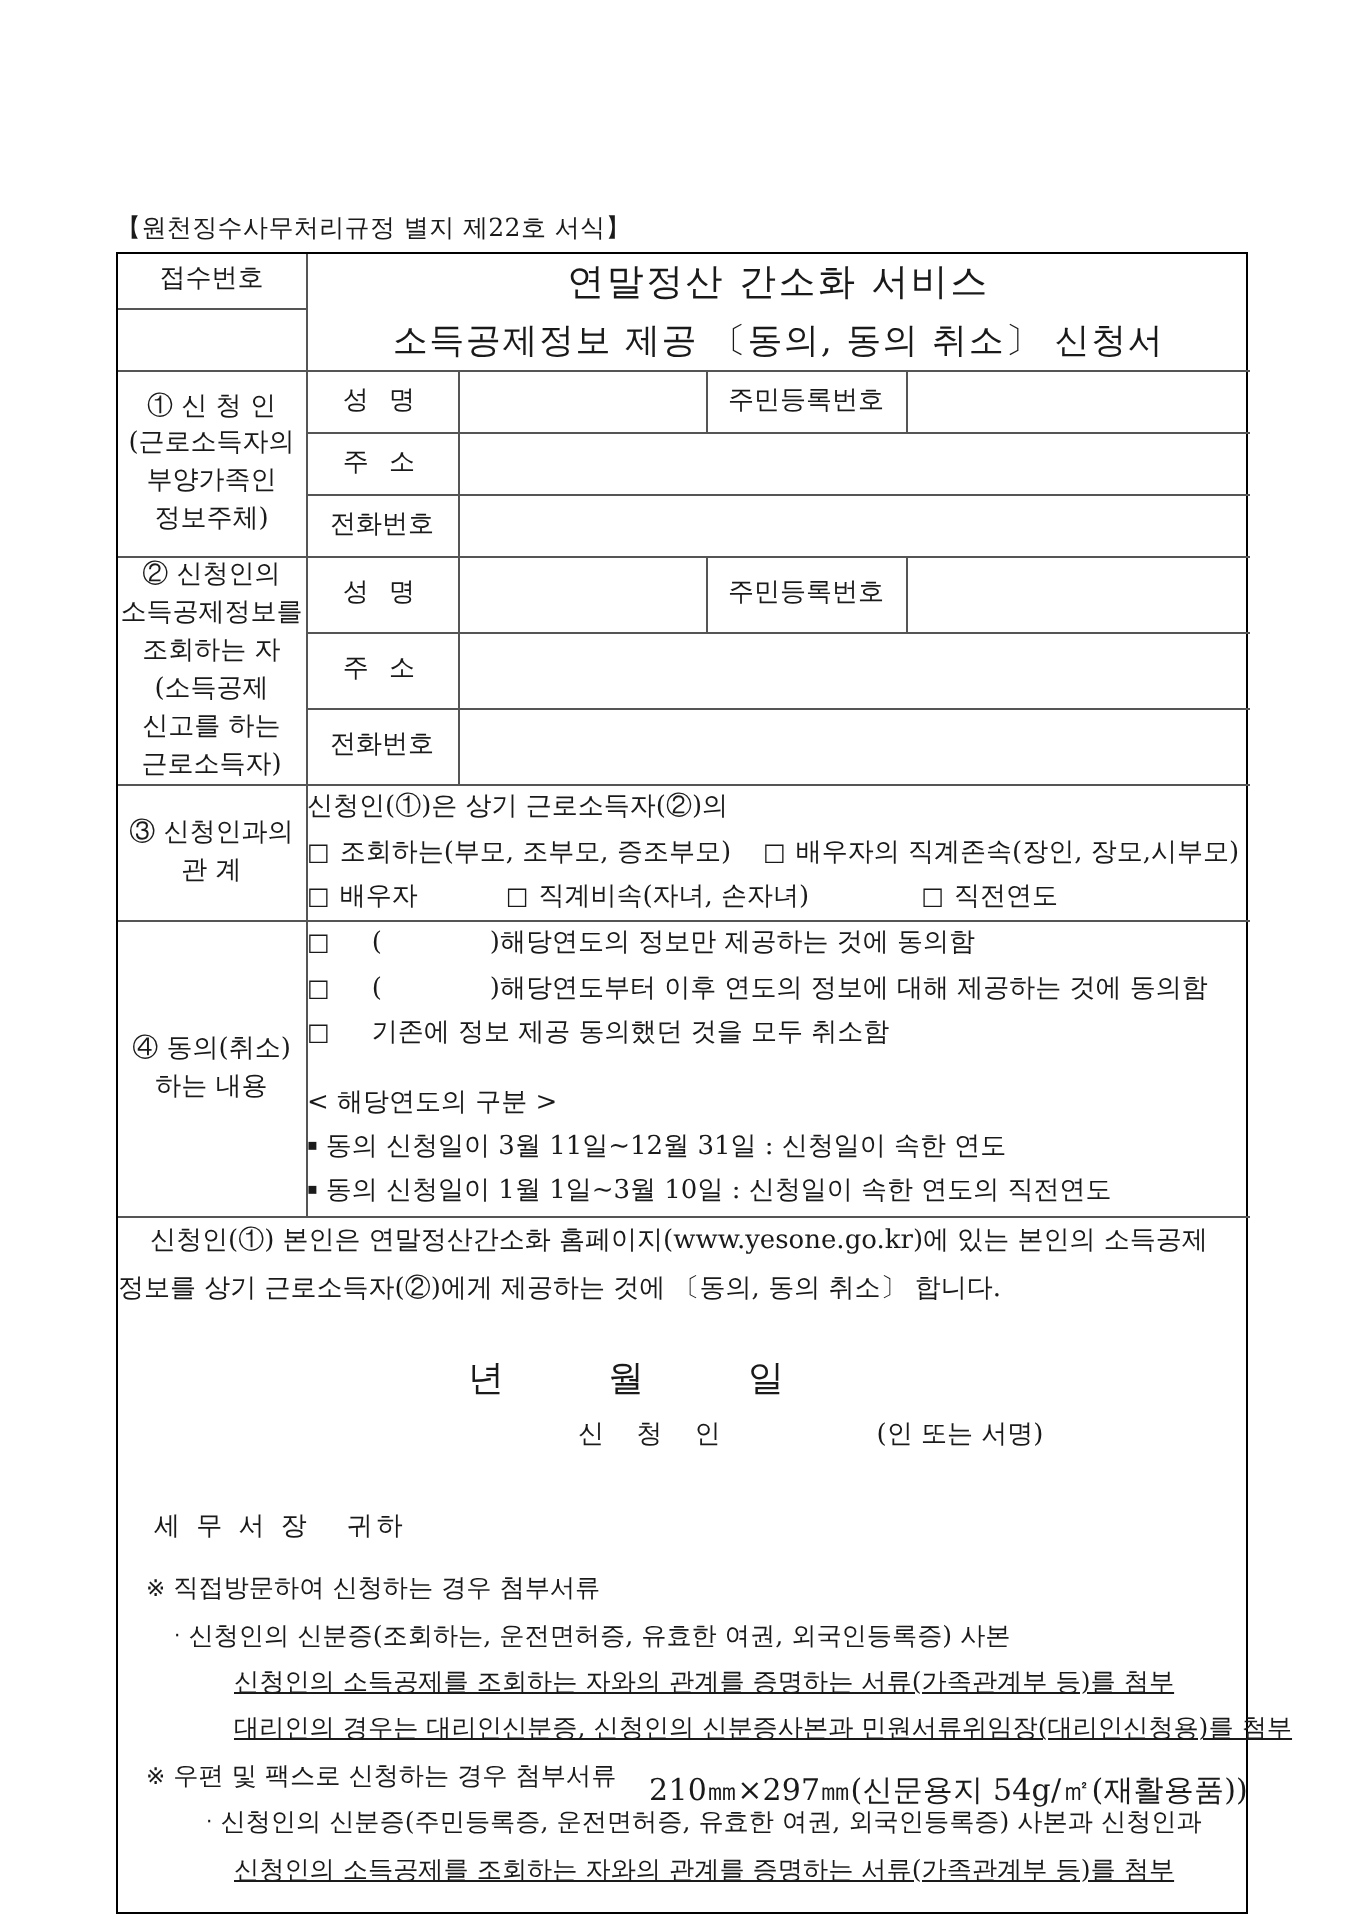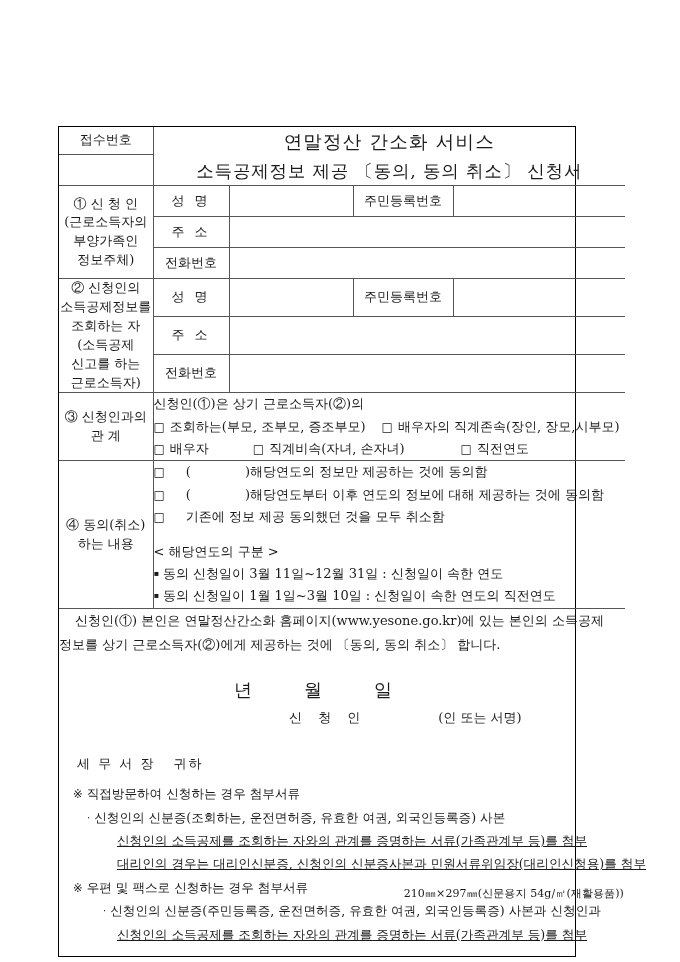--- a/index.html
+++ b/index.html
@@ -32,21 +32,21 @@
     font-size: 12.5px;
     letter-spacing: 0.2px;
     white-space: nowrap;
   }
 
   
   .frame {
     position: absolute;
     left: 58px;
     top: 126px;
-    width: 518px;
+    width: 566px;
     border: 1.6px solid #000;
     box-sizing: border-box;
     background: #fff;
   }
 
   table.main {
     width: 100%;
     border-collapse: collapse;
     table-layout: fixed;
   }
@@ -172,29 +172,30 @@
   .ind2 { padding-left: 30px; }
   .ind3 { padding-left: 44px; text-decoration: underline; }
 
   
   .footer {
     position: absolute;
     left: 58px;
     top: 886px;
     width: 566px;
     text-align: right;
-    font-size: 11px;
+    font-size: 15px;
     letter-spacing: 0.1px;
   }
 </style>
 </head>
 <body>
 
 <div class="page">
 
+  <div class="form-tag">【원천징수사무처리규정 별지 제22호 서식】</div>
 
   <div class="frame">
     <table class="main">
       <colgroup>
         <col style="width:94px">
         <col style="width:76px">
         <col style="width:124px">
         <col style="width:100px">
         <col style="width:172px">
       </colgroup>

